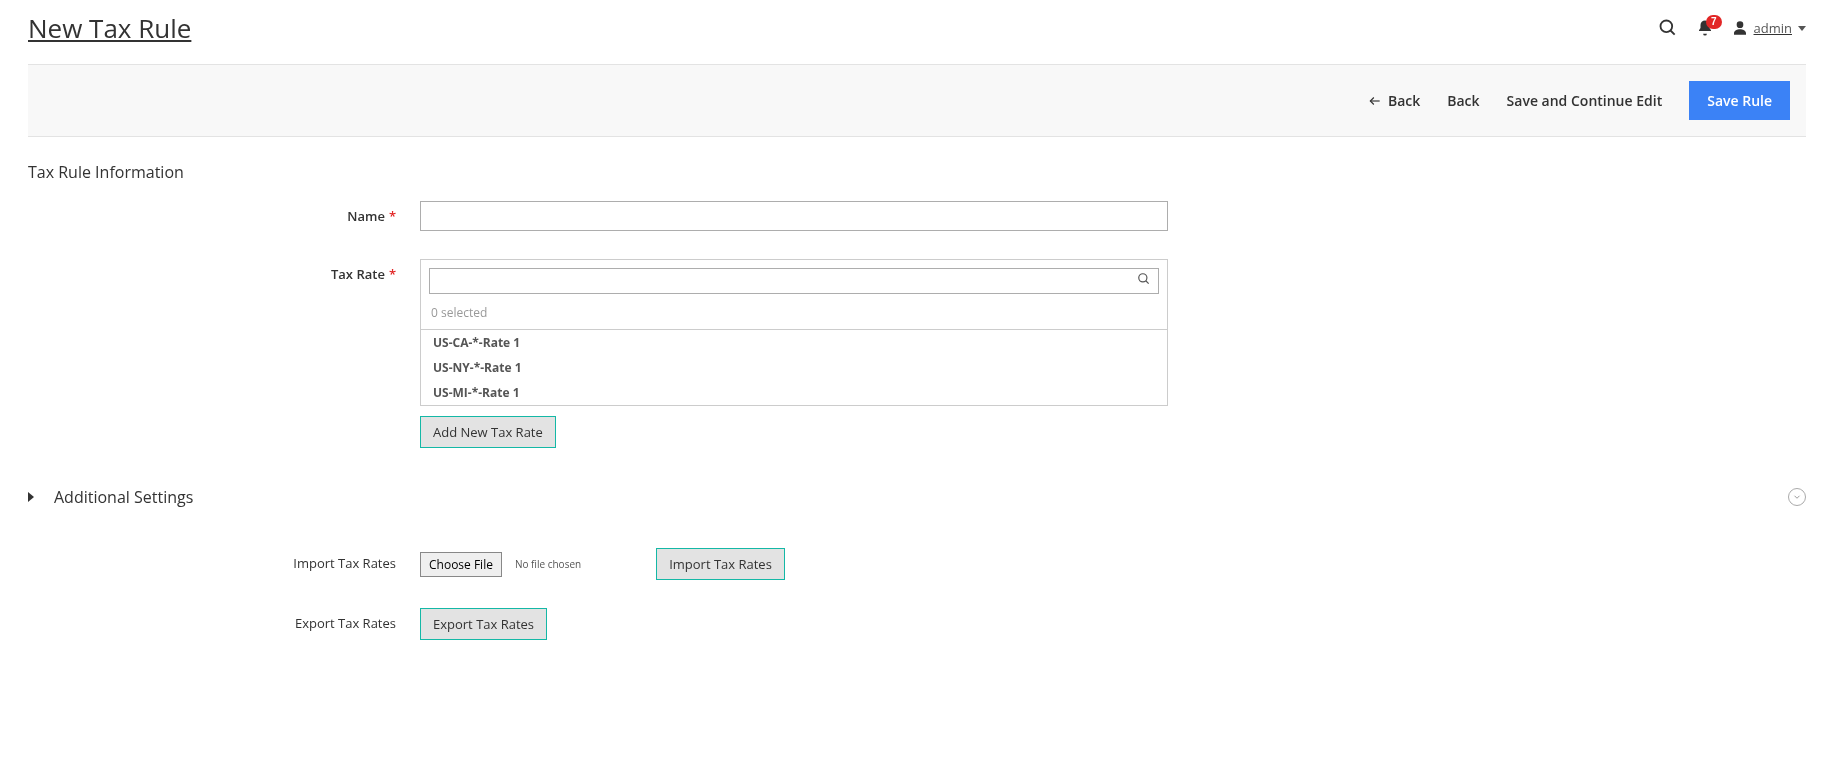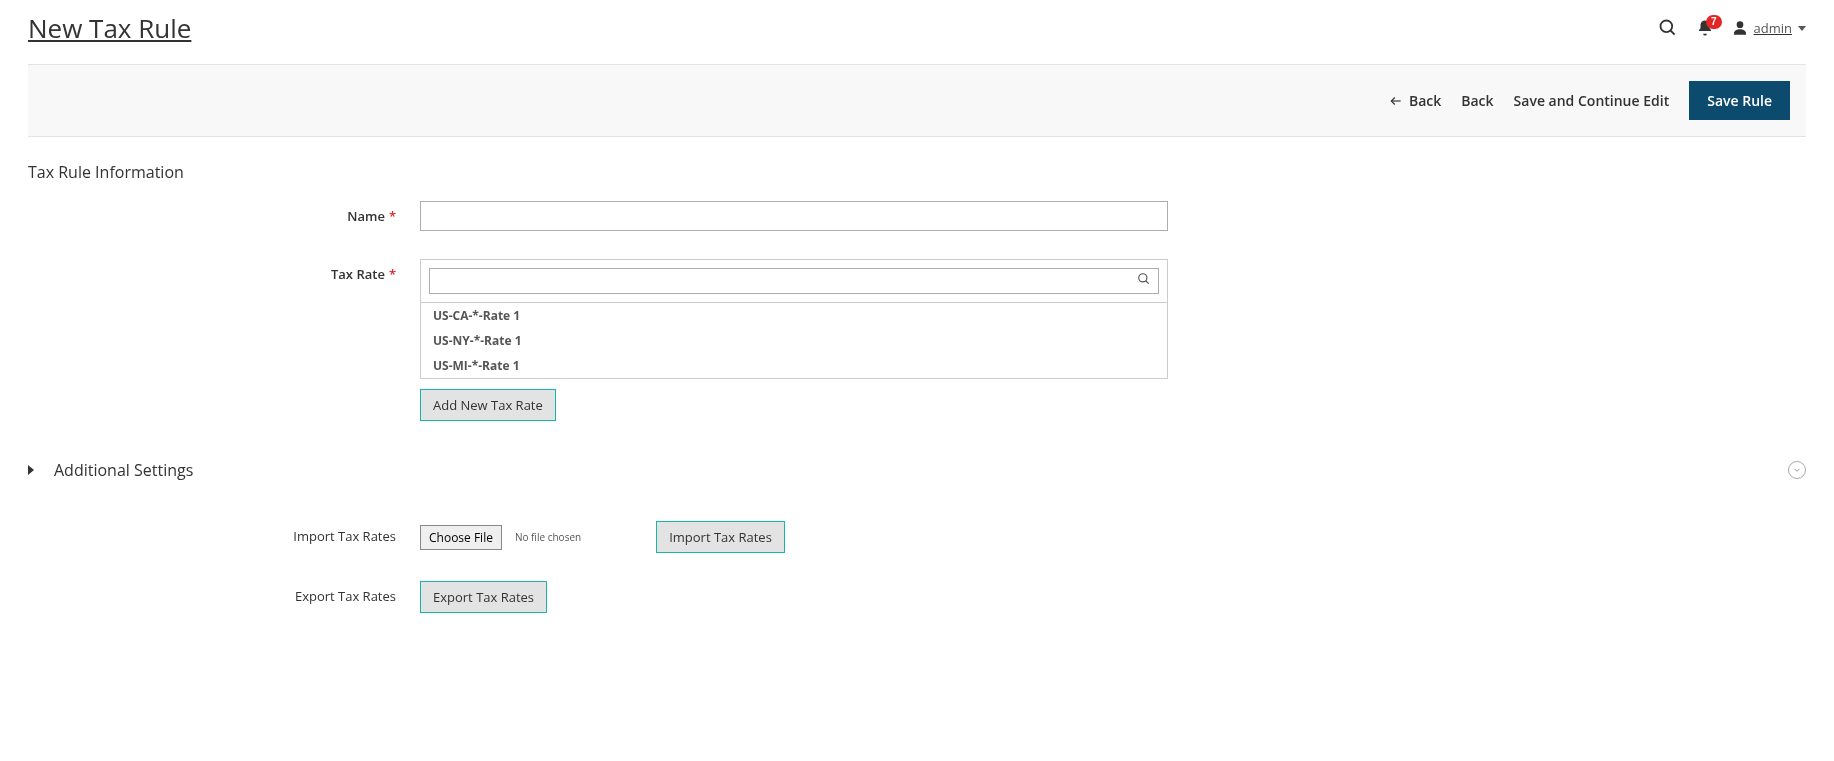--- a/index.html
+++ b/index.html
@@ -60,36 +60,36 @@
     .account svg { fill: #333; }
     .toolbar {
       background: #f8f8f8;
       border-top: 1px solid #e3e3e3;
       border-bottom: 1px solid #e3e3e3;
       margin: 18px 28px 0 28px;
       padding: 16px 16px;
       display: flex;
       justify-content: flex-end;
       align-items: center;
-      gap: 20px;
+      gap: 27px;
     }
     .btn {
       background: none;
       border: none;
       cursor: pointer;
       font-size: 14px;
       font-weight: 600;
       color: #333;
       font-family: inherit;
       display: flex;
       align-items: center;
       gap: 6px;
     }
     .btn-primary {
-      background: #0c4a6e;
+      background: #3b82f6;
       color: #fff;
       padding: 10px 18px;
       font-size: 14px;
       font-weight: 600;
     }
     .section-title {
       font-size: 16px;
       font-weight: 400;
       color: #333;
       margin: 24px 0 18px 28px;
@@ -304,20 +304,21 @@
           <div class="search-wrap">
             <input type="text" class="multiselect-search" value="" style="">
             <span class="search-icon-inner">
               <svg width="14" height="14" viewBox="0 0 24 24" fill="none" stroke="#555" stroke-width="2">
                   <circle cx="10" cy="10" r="7"></circle>
                   <line x1="20" y1="20" x2="15" y2="15"></line>
                 </svg>
             </span>
           </div>
         </div>
+        <div class="selected-count">0 selected</div>
         <div class="option-list">
           <div class="option-item">US-CA-*-Rate 1</div>
           <div class="option-item">US-NY-*-Rate 1</div>
           <div class="option-item">US-MI-*-Rate 1</div>
         </div>
       </div>
       <div class="add-rate-wrap">
         <button class="btn-secondary">Add New Tax Rate</button>
       </div>
     </div>

